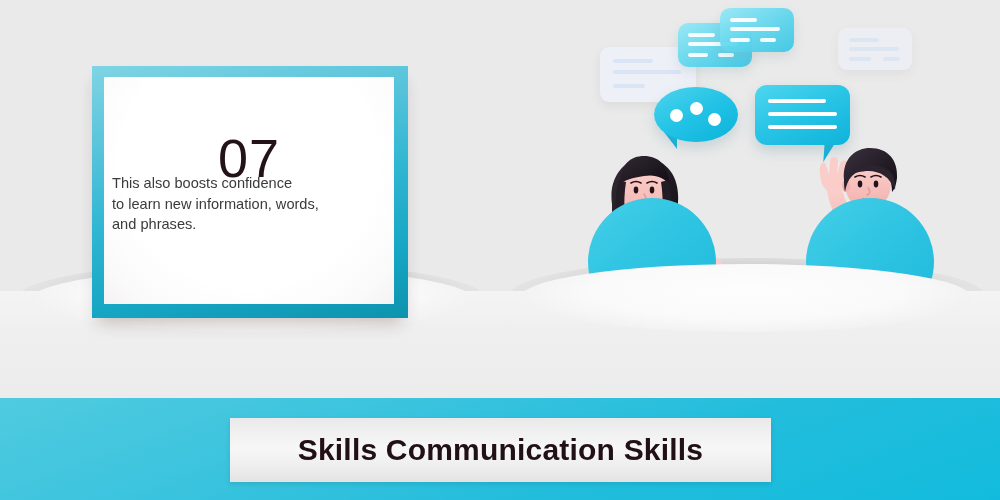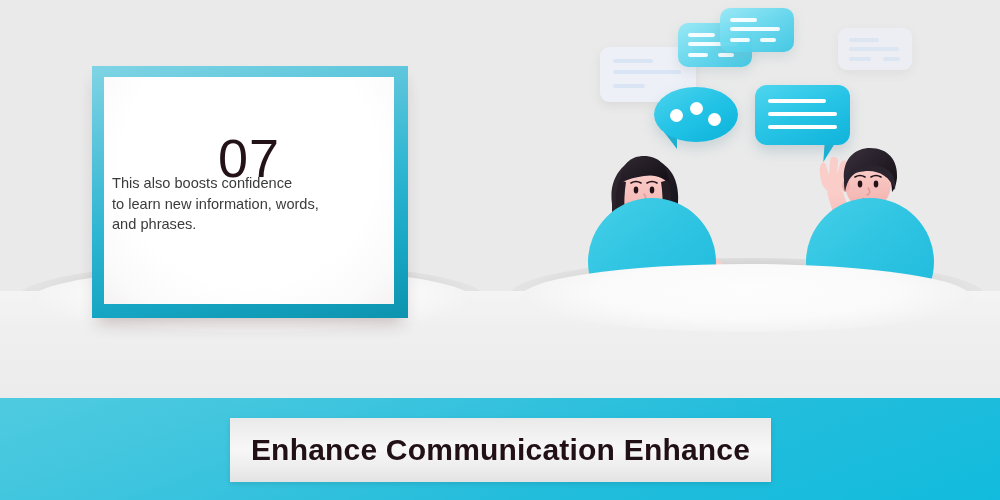--- a/index.html
+++ b/index.html
@@ -353,16 +353,16 @@
         <div id="card-number">07</div>
         <div id="card-body">This also boosts confidence
 to learn new information, words,
 and phrases.</div>
       </div>
     </div>
   </div>
 
   <div id="banner"></div>
   <div id="banner-title-box">
-    <div id="banner-title-text">Enhance Communication Enhance</div>
+    <div id="banner-title-text">Skills Communication Skills</div>
   </div>
 
 </div>
 
 </body></html>

